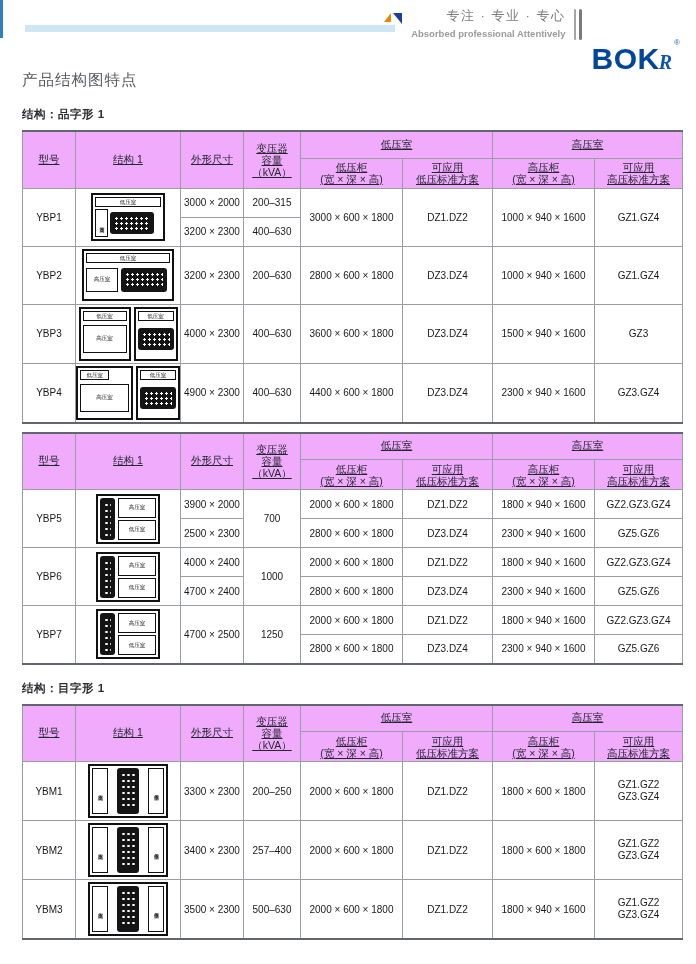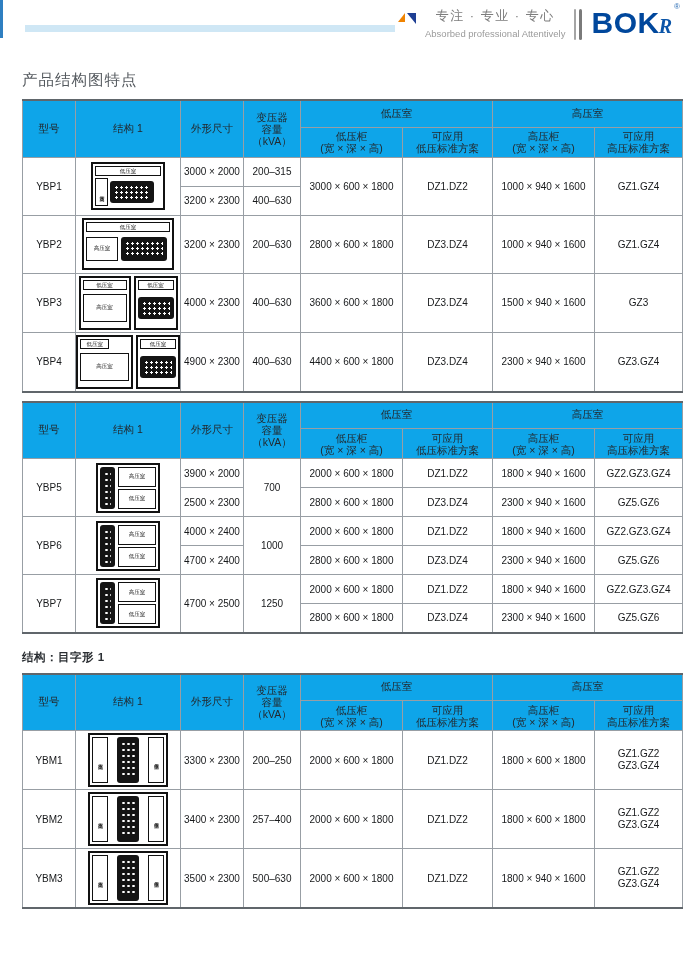--- a/index.html
+++ b/index.html
@@ -9,40 +9,40 @@
     font-family:"Liberation Sans","DejaVu Sans",sans-serif; color:#222;
   }
   
   .topbar { position:relative; height:50px; }
   .corner-accent { position:absolute; left:0; top:0; width:3px; height:38px; background:#2f7fc1; }
   .blue-strip { position:absolute; left:25px; top:25px; width:370px; height:7px; background:#cfe7f5; }
   .brand { position:absolute; right:14px; top:7px; display:flex; align-items:flex-start; gap:9px; }
   .tri-group { display:flex; margin-top:6px; }
   .tri-orange { width:0; height:0; border-left:7px solid transparent; border-bottom:9px solid #f08300; }
   .tri-navy { width:0; height:0; border-left:9px solid transparent; border-top:11px solid #1e3f94; margin-left:2px; }
-  .slogans { text-align:center; }
+  .slogans { text-align:right; }
   .slogan-cn { font-size:13px; color:#7d7d7d; letter-spacing:1.5px; }
-  .slogan-en { font-size:9.5px; color:#9b9b9b; margin-top:3px; }
+  .slogan-en { font-size:9.5px; color:#9b9b9b; margin-top:3px;font-weight:bold; }
   .sep-bars { display:flex; gap:3px; margin-top:2px; }
   .sep-bars i { display:block; width:3px; height:31px; background:#7a7a7a; border-radius:2px; }
   .sep-bars i:first-child { width:2px; background:#a5a5a5; }
-  .logo { position:relative; padding-right:10px; white-space:nowrap; }
+  .logo { position:relative; padding-right:10px; white-space:nowrap;margin-top:36px; }
   .logo-bok { font-size:30px; font-weight:bold; color:#00479c; letter-spacing:0.5px; line-height:32px; }
   .logo-r { font-size:20px; font-weight:bold; font-style:italic; color:#0b55a8;
             font-family:"Liberation Serif","DejaVu Serif",serif; margin-left:-1px; }
   .logo-reg { position:absolute; top:-5px; right:2px; font-size:8px; color:#2a6db5; }
   
   .content { padding:0 14px 0 22px; }
   .page-title { margin-top:20px; font-size:15.5px; color:#54595e; letter-spacing:1px;font-family:Liberation Mono, monospace; }
   .section-label { margin-top:16px; font-size:11.5px; font-weight:bold; color:#2b2f33; letter-spacing:0.5px; }
   table { border-collapse:collapse; table-layout:fixed; width:660px; margin-top:8px;
           border-top:2px solid #60666b; border-bottom:2px solid #60666b; }
   th,td { border:1px solid #989ea4; font-weight:normal; text-align:center; vertical-align:middle;
           padding:1px 2px; font-size:10px; color:#17191b; }
-  thead th { background:#0ea5e9; font-size:10.5px; color:#23282d; }
+  thead th { background:#f0abfc; font-size:10.5px; color:#23282d;text-decoration:underline; }
   thead tr.h1 { height:27px; } thead tr.h2 { height:30px; }
   tr.r29 { height:29px; } tr.r58 { height:58px; } tr.r52 { height:52px; }
   .thline { display:block; line-height:12px; }
   .line { display:block; line-height:12px; }
   .diagcell { padding:2px 0; }
   
   .diag { margin:0 auto; font-size:5.5px; color:#111; line-height:1; }
   .lvbar { border:1px solid #111; height:10px; line-height:8px; text-align:center; background:#fff; overflow:hidden; }
   .wbox { border:1px solid #111; background:#fff; display:flex; align-items:center; justify-content:center; overflow:hidden; }
   .vtxt { writing-mode:vertical-rl; font-size:5px; letter-spacing:0; }
@@ -96,20 +96,21 @@
     <div class="logo">
       <span class="logo-bok">BOK</span><span class="logo-r">R</span>
       <span class="logo-reg">®</span>
     </div>
   </div>
 </header>
 
 <main class="content">
   <div class="page-title">产品结构图特点</div>
 
+  <div class="section-label">结构：品字形 1</div>
   <table>
     <colgroup>
         <col style="width:53px">
         <col style="width:105px">
         <col style="width:63px">
         <col style="width:57px">
         <col style="width:102px">
         <col style="width:90px">
         <col style="width:102px">
         <col style="width:88px">

